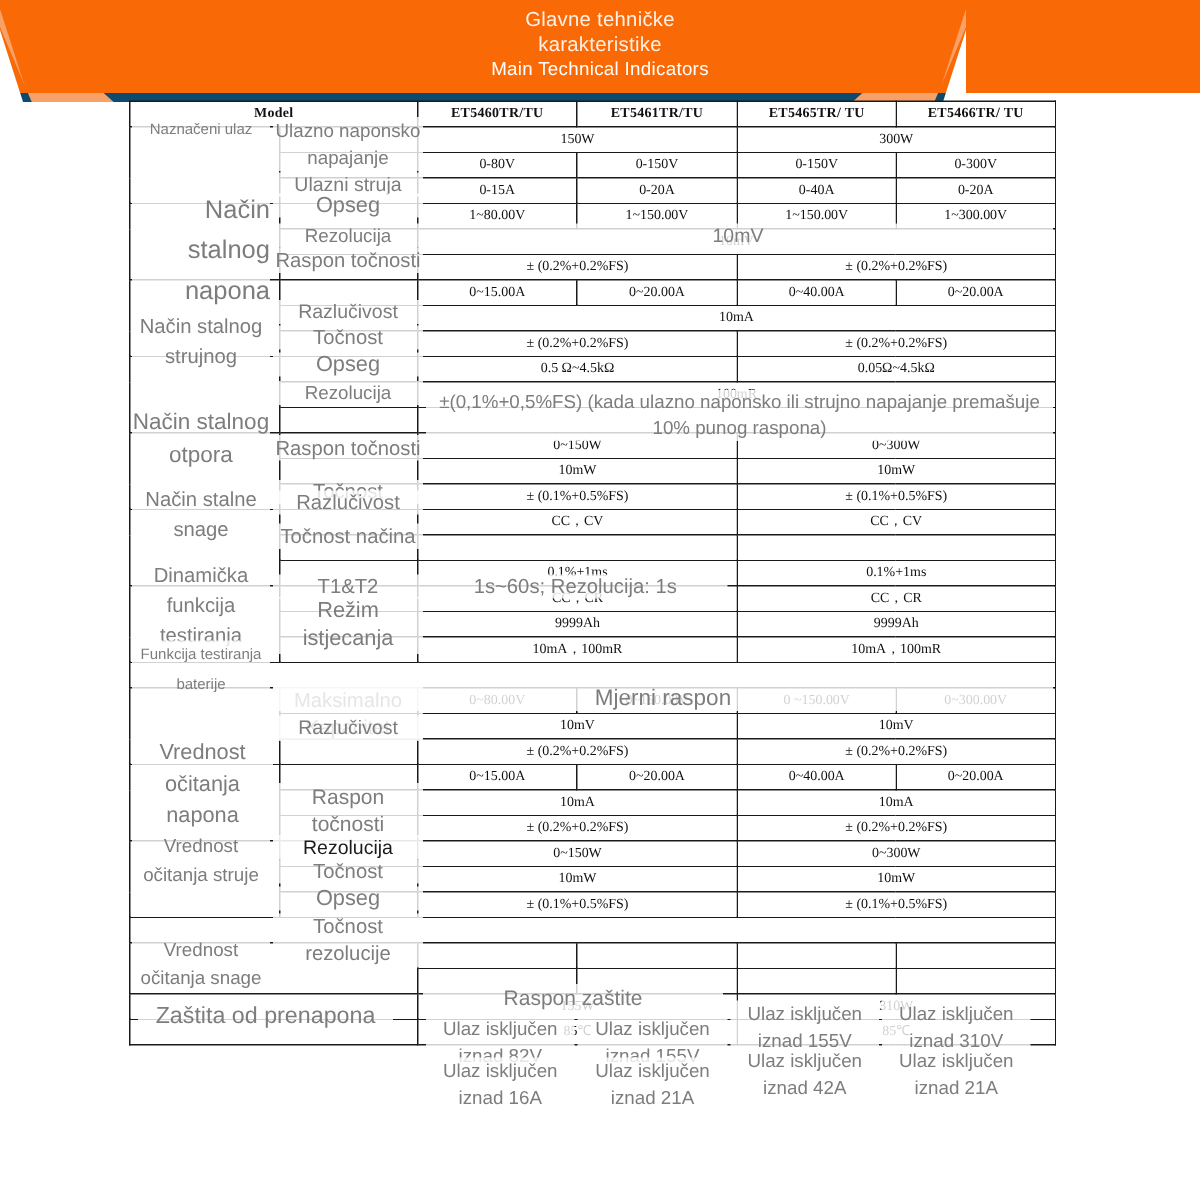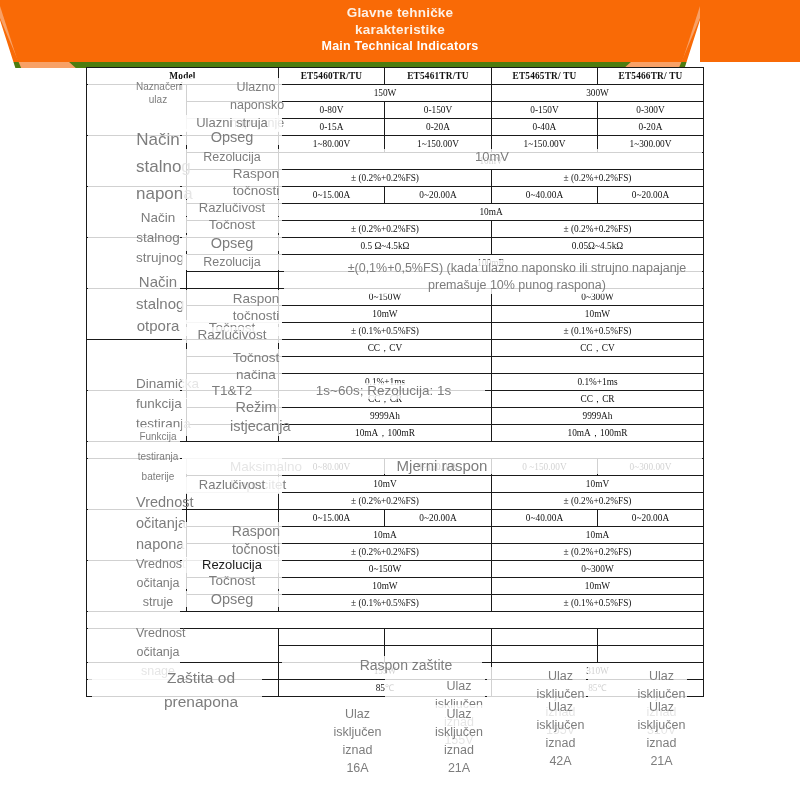--- a/index.html
+++ b/index.html
@@ -8,24 +8,23 @@
     margin: 0; padding: 0;
     width: 800px; height: 800px;
     background: #ffffff;
     font-family: "Liberation Sans", sans-serif;
     overflow: hidden;
   }
 
   
   .banner-wrap {
     position: relative;
-    width: 700px;
+    width: 644px;
     height: 68px;
-    background: #4d7c0f;
-    font-weight: bold;
+    background: #0c4a6e;
   }
   .banner-body {
     position: absolute;
     left: 0; top: 0;
     width: 800px; height: 62px;
     background: #f96a06;
   }
   .wedge-left {
     position: absolute;
     left: 0; top: 0;
@@ -117,21 +116,21 @@
   .ov {
     position: absolute;
     color: #7d7d7d;
     font-family: "Liberation Sans", sans-serif;
     text-align: center;
     line-height: 16px;
     background: rgba(255,255,255,0.80);
     white-space: nowrap;
   }
   .ov.blk { color: #1b1b1b; background: rgba(255,255,255,0.9); }
-  .ov.wrapme { white-space: normal; padding-left: 48px; }
+  .ov.wrapme { white-space: normal; }
 </style>
 </head>
 <body>
 
 <div class="banner-wrap">
   <div class="banner-body"></div>
 
   <svg class="wedge-left" viewBox="0 0 90 70" preserveAspectRatio="none">
     <polygon points="0,0 0,70 16,70 0,20" fill="#ffffff"></polygon>
     <polygon points="0,18 22,70 78,70 0,0" fill="#f8a166"></polygon>
@@ -383,23 +382,24 @@
     <td colspan="2" class="thick-bottom">85℃</td>
     <td colspan="2" class="thick-bottom thick-right">85℃</td>
   </tr>
 
   </tbody>
 </table>
 
 <div class="overlay">
 
   <div class="ov wrapme" style="left:88px; top:12px;  width:92px; font-size:10px; line-height:13px;">Naznačeni ulaz</div>
-  <div class="ov wrapme" style="left:88px; top:58px;  width:92px; font-size:17px; line-height:27px;">Način stalnog napona</div>
+  <div class="ov wrapme" style="left:88px; top:58px;  width:92px; font-size:17px; line-height:27px;text-align:right;">Način stalnog napona</div>
   <div class="ov wrapme" style="left:88px; top:140px; width:92px; font-size:13.5px; line-height:20px;">Način stalnog strujnog</div>
   <div class="ov wrapme" style="left:88px; top:203px; width:92px; font-size:15px; line-height:22px;">Način stalnog otpora</div>
+  <div class="ov wrapme" style="left:88px; top:255px; width:92px; font-size:13.5px; line-height:20px;">Način stalne snage</div>
   <div class="ov wrapme" style="left:88px; top:306px; width:92px; font-size:13.5px; line-height:20px;">Dinamička funkcija testiranja</div>
   <div class="ov wrapme" style="left:88px; top:359px; width:92px; font-size:10px; line-height:20px;">Funkcija testiranja baterije</div>
   <div class="ov wrapme" style="left:88px; top:424px; width:94px; font-size:14.5px; line-height:21px;">Vrednost očitanja napona</div>
   <div class="ov wrapme" style="left:88px; top:487px; width:92px; font-size:12.5px; line-height:19px;">Vrednost očitanja struje</div>
   <div class="ov wrapme" style="left:88px; top:556px; width:92px; font-size:12.5px; line-height:19px;">Vrednost očitanja snage</div>
   <div class="ov wrapme" style="left:92px; top:598px; width:170px; font-size:15.5px; line-height:24px;">Zaštita od prenapona</div>
 
   <div class="ov wrapme" style="left:182px; top:10px;  width:100px; font-size:12.5px; line-height:18px;">Ulazno naponsko napajanje</div>
   <div class="ov" style="left:182px; top:47px; width:100px; font-size:13px;">Ulazni struja</div>
   <div class="ov" style="left:182px; top:61px; width:100px; font-size:14.5px;">Opseg</div>
@@ -414,31 +414,33 @@
   <div class="ov" style="left:182px; top:259px; width:100px; font-size:13.5px;">Razlučivost</div>
   <div class="ov wrapme" style="left:182px; top:281px; width:100px; font-size:13.5px; line-height:17px;">Točnost načina</div>
   <div class="ov" style="left:182px; top:315px; width:100px; font-size:13.5px;">T1&amp;T2</div>
   <div class="ov wrapme" style="left:182px; top:390px; width:100px; font-size:13.5px; line-height:18px;">Maksimalno Kapacitet</div>
   <div class="ov wrapme" style="left:182px; top:330px; width:100px; font-size:14.5px; line-height:19px;">Režim istjecanja</div>
   <div class="ov" style="left:182px; top:409px; width:100px; font-size:13px;">Razlučivost</div>
   <div class="ov wrapme" style="left:182px; top:454px; width:100px; font-size:14px; line-height:18px;">Raspon točnosti</div>
   <div class="ov blk" style="left:182px; top:489px; width:100px; font-size:13px;">Rezolucija</div>
   <div class="ov" style="left:182px; top:505px; width:100px; font-size:13.5px;">Točnost</div>
   <div class="ov" style="left:182px; top:523px; width:100px; font-size:14.5px;">Opseg</div>
+  <div class="ov wrapme" style="left:182px; top:541px; width:100px; font-size:13.5px; line-height:18px;">Točnost rezolucije</div>
 
   <div class="ov" style="left:282px; top:81px; width:420px; font-size:13px;">10mV</div>
 
   <div class="ov wrapme" style="left:284px; top:192px; width:418px; font-size:12.5px; line-height:17px;">±(0,1%+0,5%FS) (kada ulazno naponsko ili strujno napajanje premašuje 10% punog raspona)</div>
 
   <div class="ov" style="left:282px; top:315px; width:203px; font-size:13.5px;">1s~60s; Rezolucija: 1s</div>
 
   <div class="ov" style="left:182px; top:390px; width:520px; font-size:15px;">Mjerni raspon</div>
 
   <div class="ov wrapme" style="left:282px; top:588px; width:200px; font-size:14px; line-height:19px;">Raspon zaštite</div>
 
+  <div class="ov wrapme" style="left:284px; top:609px; width:99px; font-size:12.5px; line-height:18px;">Ulaz isključen iznad 82V</div>
   <div class="ov wrapme" style="left:385px; top:609px; width:100px; font-size:12.5px; line-height:18px;">Ulaz isključen iznad 155V</div>
   <div class="ov wrapme" style="left:487px; top:599px; width:99px; font-size:12.5px; line-height:18px;">Ulaz isključen iznad 155V</div>
   <div class="ov wrapme" style="left:588px; top:599px; width:99px; font-size:12.5px; line-height:18px;">Ulaz isključen iznad 310V</div>
 
   <div class="ov wrapme" style="left:284px; top:637px; width:99px; font-size:12.5px; line-height:18px;">Ulaz isključen iznad 16A</div>
   <div class="ov wrapme" style="left:385px; top:637px; width:100px; font-size:12.5px; line-height:18px;">Ulaz isključen iznad 21A</div>
   <div class="ov wrapme" style="left:487px; top:630px; width:99px; font-size:12.5px; line-height:18px;">Ulaz isključen iznad 42A</div>
   <div class="ov wrapme" style="left:588px; top:630px; width:99px; font-size:12.5px; line-height:18px;">Ulaz isključen iznad 21A</div>
 
 </div>

